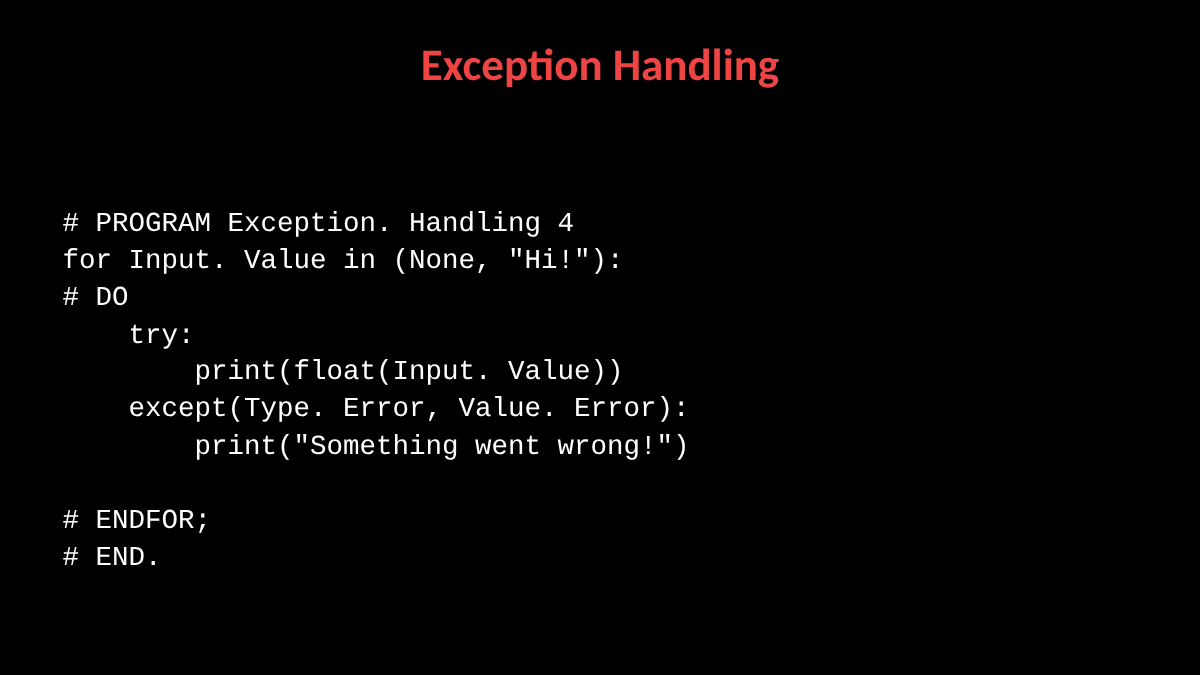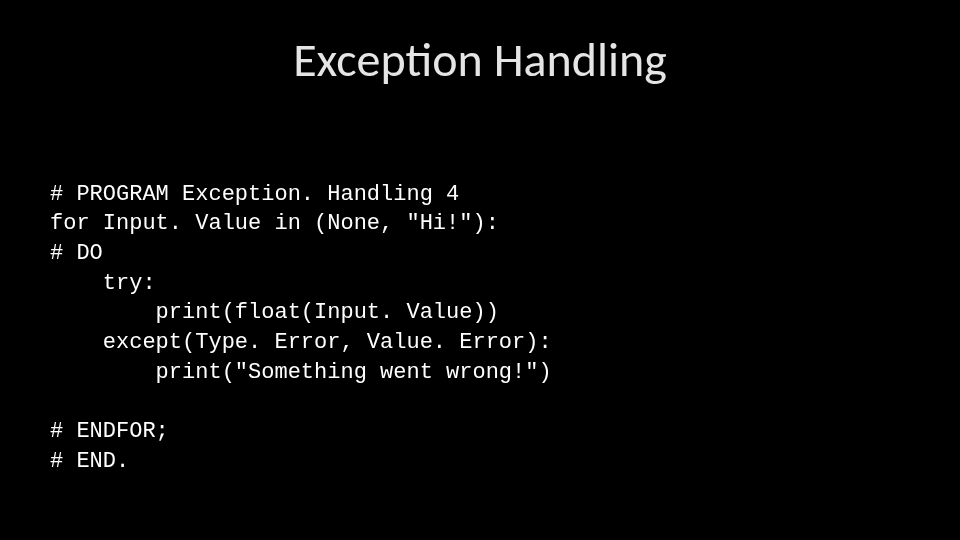--- a/index.html
+++ b/index.html
@@ -17,27 +17,27 @@
     position: relative;
     box-sizing: border-box;
   }
   .title {
     position: absolute;
     top: 30px;
     left: 0;
     width: 100%;
     text-align: center;
     font-family: "Calibri", "Segoe UI", Arial, sans-serif;
-    font-size: 48px;
-    font-weight: 400;
-    color: #e5e5e5;
+    font-size: 36px;
+    font-weight: 700;
+    color: #ef4444;
   }
   .code-block {
     position: absolute;
-    top: 150px;
+    top: 135px;
     left: 50px;
     font-family: "Courier New", Courier, monospace;
     font-size: 22px;
     line-height: 1.35;
     color: #ffffff;
     white-space: pre;
   }
 </style>
 </head>
 <body>

